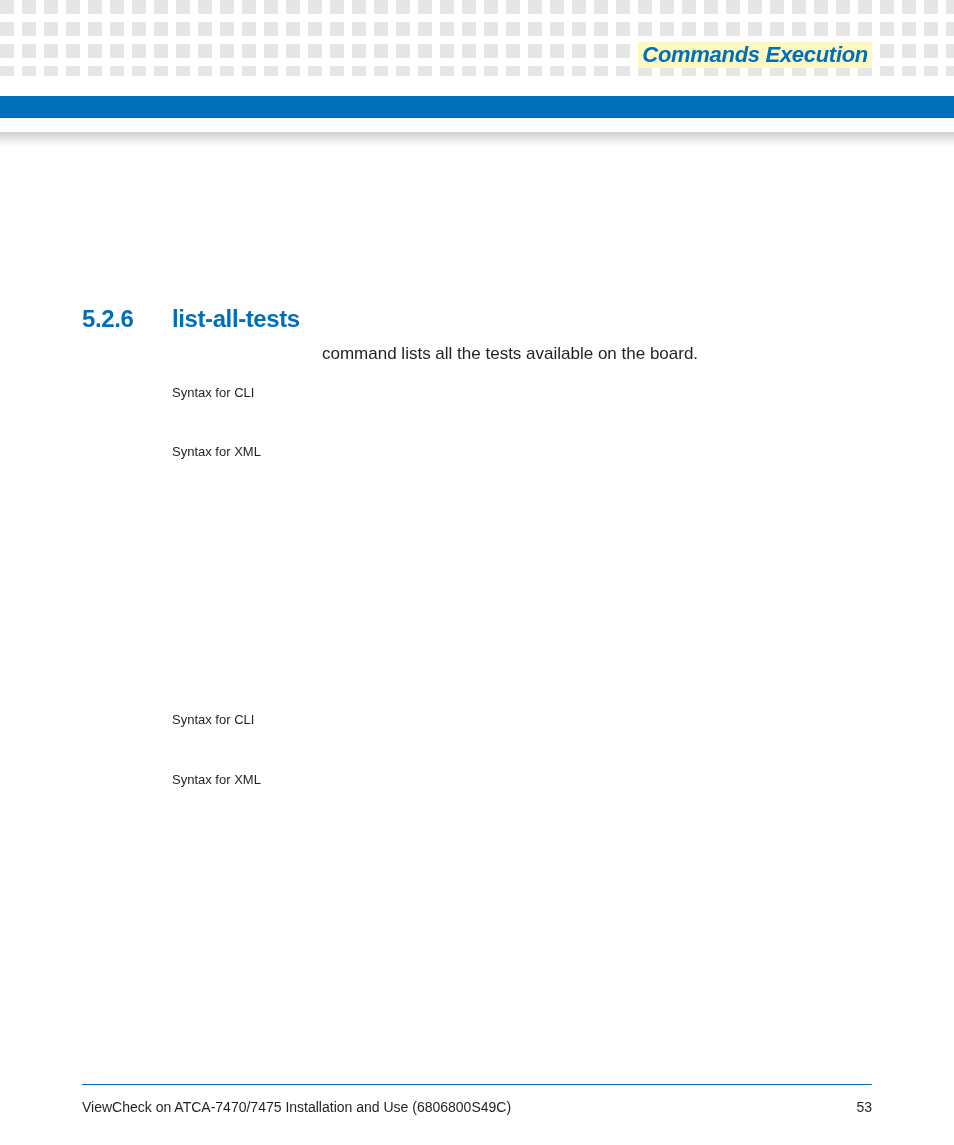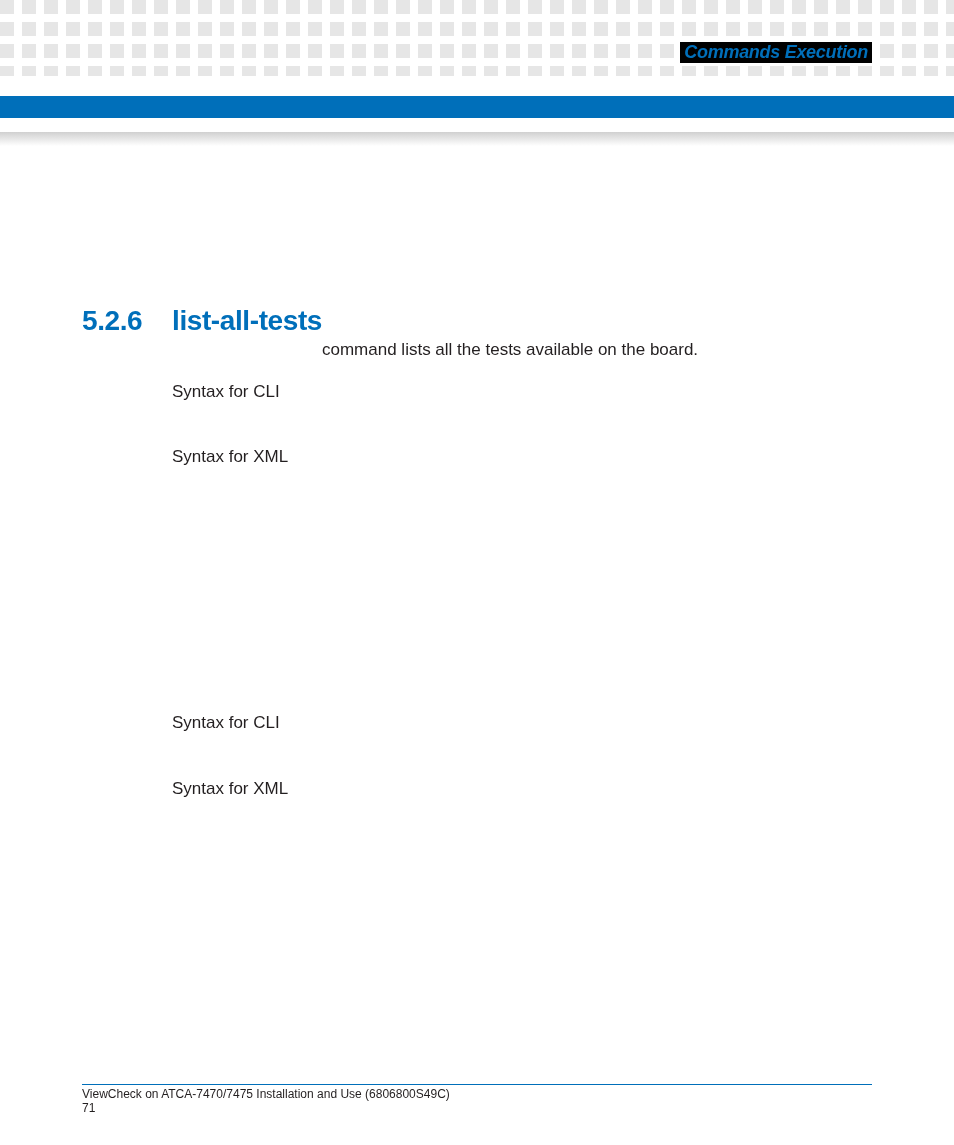--- a/index.html
+++ b/index.html
@@ -25,25 +25,25 @@
     background-repeat: repeat-x;
     mask-image:
       repeating-linear-gradient(to bottom, #000 0, #000 14px, transparent 14px, transparent 22px);
     -webkit-mask-image:
       repeating-linear-gradient(to bottom, #000 0, #000 14px, transparent 14px, transparent 22px);
   }
   .header-title {
     position: absolute;
     top: 42px;
     right: 82px;
-    font-size: 18px;
+    font-size: 22px;
     font-weight: 700;
     font-style: italic;
     color: #006fba;
-    background: #000000;
+    background: #fef9c3;
     padding: 0 4px;
     letter-spacing: -0.3px;
   }
   .blue-bar {
     position: absolute;
     top: 96px;
     left: 0;
     width: 954px;
     height: 22px;
     background: #006fba;
@@ -57,62 +57,61 @@
     background: linear-gradient(to bottom, #d0d0d0 0%, rgba(208,208,208,0) 100%);
   }
 
   .section {
     position: absolute;
     left: 82px;
     right: 82px;
   }
   .section h2 {
     margin: 0;
-    font-size: 28px;
+    font-size: 24px;
     font-weight: 700;
     color: #006fba;
     letter-spacing: -0.4px;
   }
   .num-col {
     display: inline-block;
     width: 90px;
   }
   .body-indent {
     margin-left: 90px;
     font-size: 17px;
     line-height: 1.5;
     color: #231f20;
   }
   .body-indent p {
-    margin: 0 0 16px 0;
+    margin: 8px 0 16px 0;
   }
   .sub-label {
-    font-size: 17px;
+    font-size: 13px;
     color: #231f20;
     margin-top: 10px;
     margin-bottom: 40px;
   }
 
   .footer-rule {
     position: absolute;
     left: 82px;
     right: 82px;
     bottom: 60px;
     border-top: 1px solid #006fba;
   }
   .footer {
     position: absolute;
     left: 82px;
     right: 82px;
     bottom: 30px;
-    font-size: 12px;
+    font-size: 14px;
     color: #231f20;
     display: flex;
     justify-content: space-between;
-    flex-direction: column;
   }
 </style>
 </head>
 <body>
 
 <div class="top-pattern"></div>
 <div class="header-title">Commands Execution</div>
 <div class="blue-bar"></div>
 <div class="shadow-bar"></div>
 
@@ -132,14 +131,14 @@
 <div class="section" style="top:700px;">
   <div class="body-indent">
     <div class="sub-label">Syntax for CLI</div>
     <div class="sub-label">Syntax for XML</div>
   </div>
 </div>
 
 <div class="footer-rule"></div>
 <div class="footer">
   <span>ViewCheck on ATCA-7470/7475 Installation and Use (6806800S49C)</span>
-  <span>71</span>
+  <span>53</span>
 </div>
 
 </body></html>

